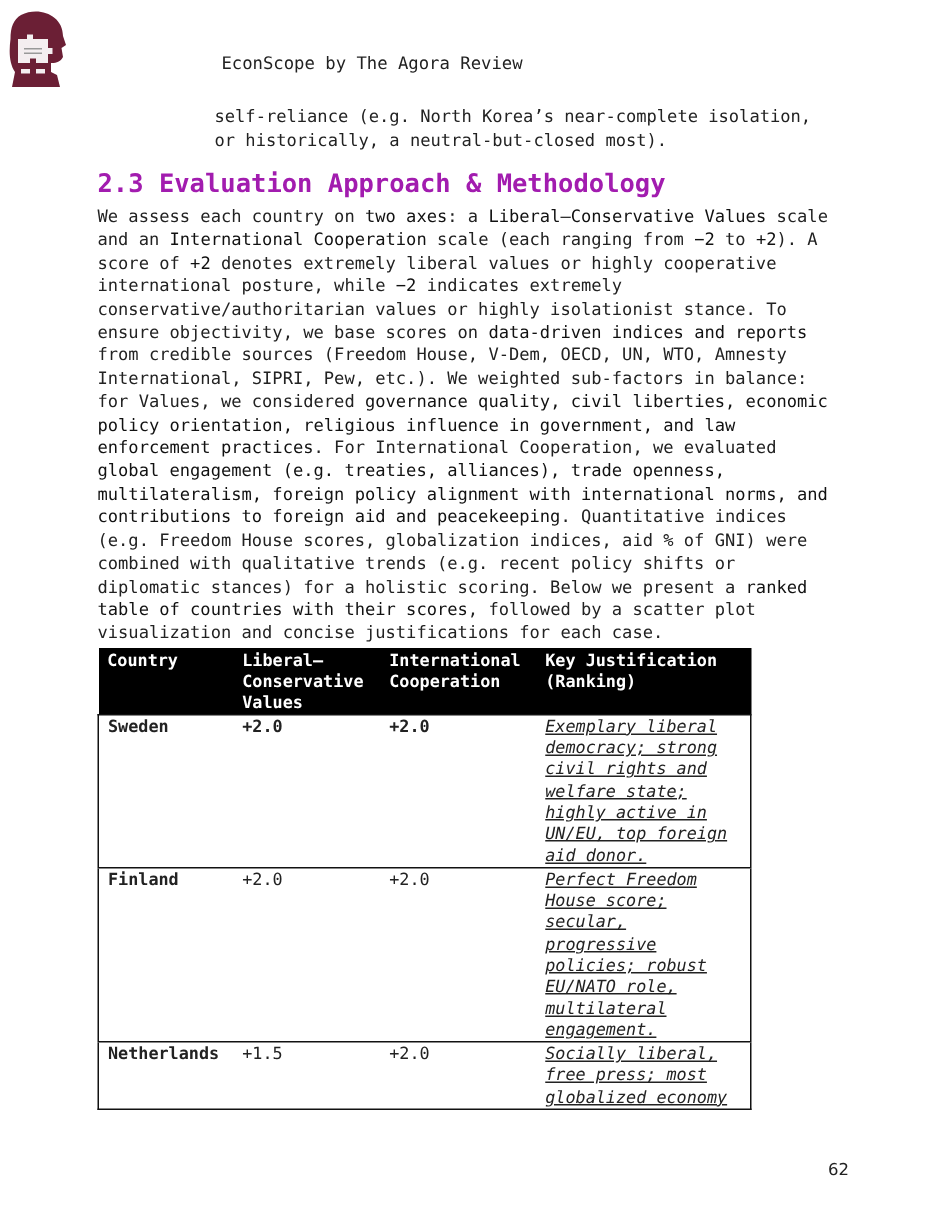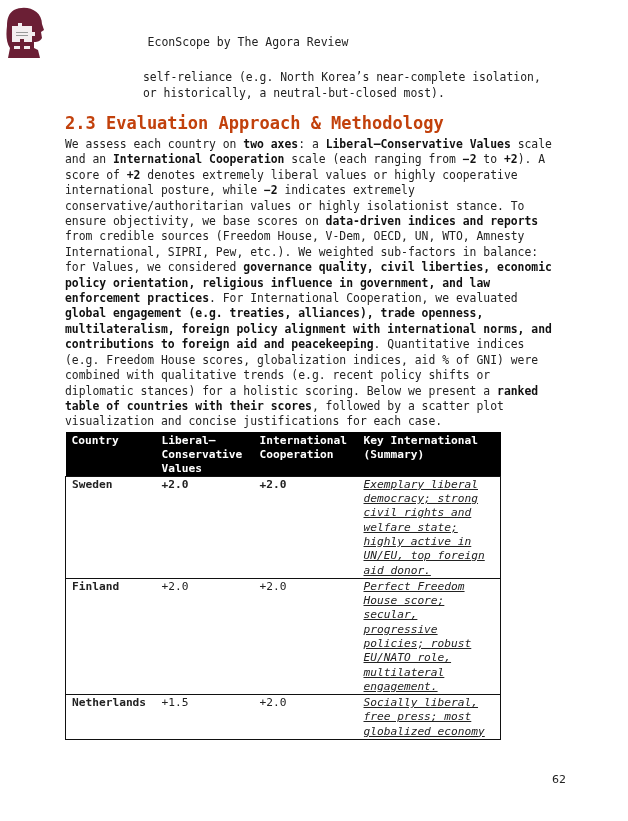--- a/index.html
+++ b/index.html
@@ -3,24 +3,24 @@
 <meta charset="utf-8">
 <style>
   html, body { margin: 0; padding: 0; background: #ffffff; }
   body { width: 628px; height: 821px; position: relative; overflow: hidden;
          font-family: "DejaVu Sans Mono", "Liberation Mono", monospace; color: #222; }
   .logo { position: absolute; left: 4px; top: 6px; width: 44px; height: 52px; }
   .running-header { position: absolute; top: 35px; left: 0; width: 496px; text-align: center;
          font-size: 11.5px; color: #222; }
   .content { position: absolute; left: 65px; top: 70px; width: 500px; }
   .cont-para { margin: 0 0 0 78px; font-size: 11.4px; line-height: 15.5px; white-space: pre; }
-  h2 { color: #c2410c; font-family: "DejaVu Sans Mono", monospace; font-weight: bold;
+  h2 { color: #a21caf; font-family: "DejaVu Sans Mono", monospace; font-weight: bold;
        font-size: 17px; margin: 12px 0 4px 0; line-height: 20px; }
   p.body { margin: 0; font-size: 11.4px; line-height: 15.4px; }
-  p.body b { font-weight: bold; color: #111; }
+  p.body b { font-weight: normal; color: #111; }
   table { border-collapse: collapse; width: 436px; margin-top: 2px; font-size: 11.2px; }
   th { background: #000; color: #fff; text-align: left; vertical-align: top; font-weight: bold;
        padding: 2px 6px 0 6px; line-height: 14px; }
   td { vertical-align: top; padding: 1px 6px 0 6px; line-height: 14.3px; border-top: 1.5px solid #111; }
   tbody tr td:first-child { border-left: 1.5px solid #111; font-weight: bold; }
   tbody tr td:last-child { border-right: 1.5px solid #111; font-style: italic; text-decoration: underline; }
   tbody tr:last-child td { border-bottom: 1.5px solid #111; }
   tr.first-row td:nth-child(2), tr.first-row td:nth-child(3) { font-weight: bold; }
   .page-num { position: absolute; right: 62px; top: 773px; font-size: 11px; color: #222;
               font-family: "DejaVu Sans", sans-serif; }
@@ -53,21 +53,21 @@
       <col style="width:90px">
         <col style="width:98px">
         <col style="width:104px">
         <col>
     </colgroup>
     <thead>
       <tr>
         <th>Country</th>
         <th>Liberal–Conservative Values</th>
         <th>International Cooperation</th>
-        <th>Key International (Summary)</th>
+        <th>Key Justification (Ranking)</th>
       </tr>
     </thead>
     <tbody>
       <tr class="first-row">
         <td>Sweden</td>
         <td>+2.0</td>
         <td>+2.0</td>
         <td>Exemplary liberal democracy; strong civil rights and welfare state; highly active in UN/EU, top foreign aid donor.</td>
       </tr>
       <tr>

